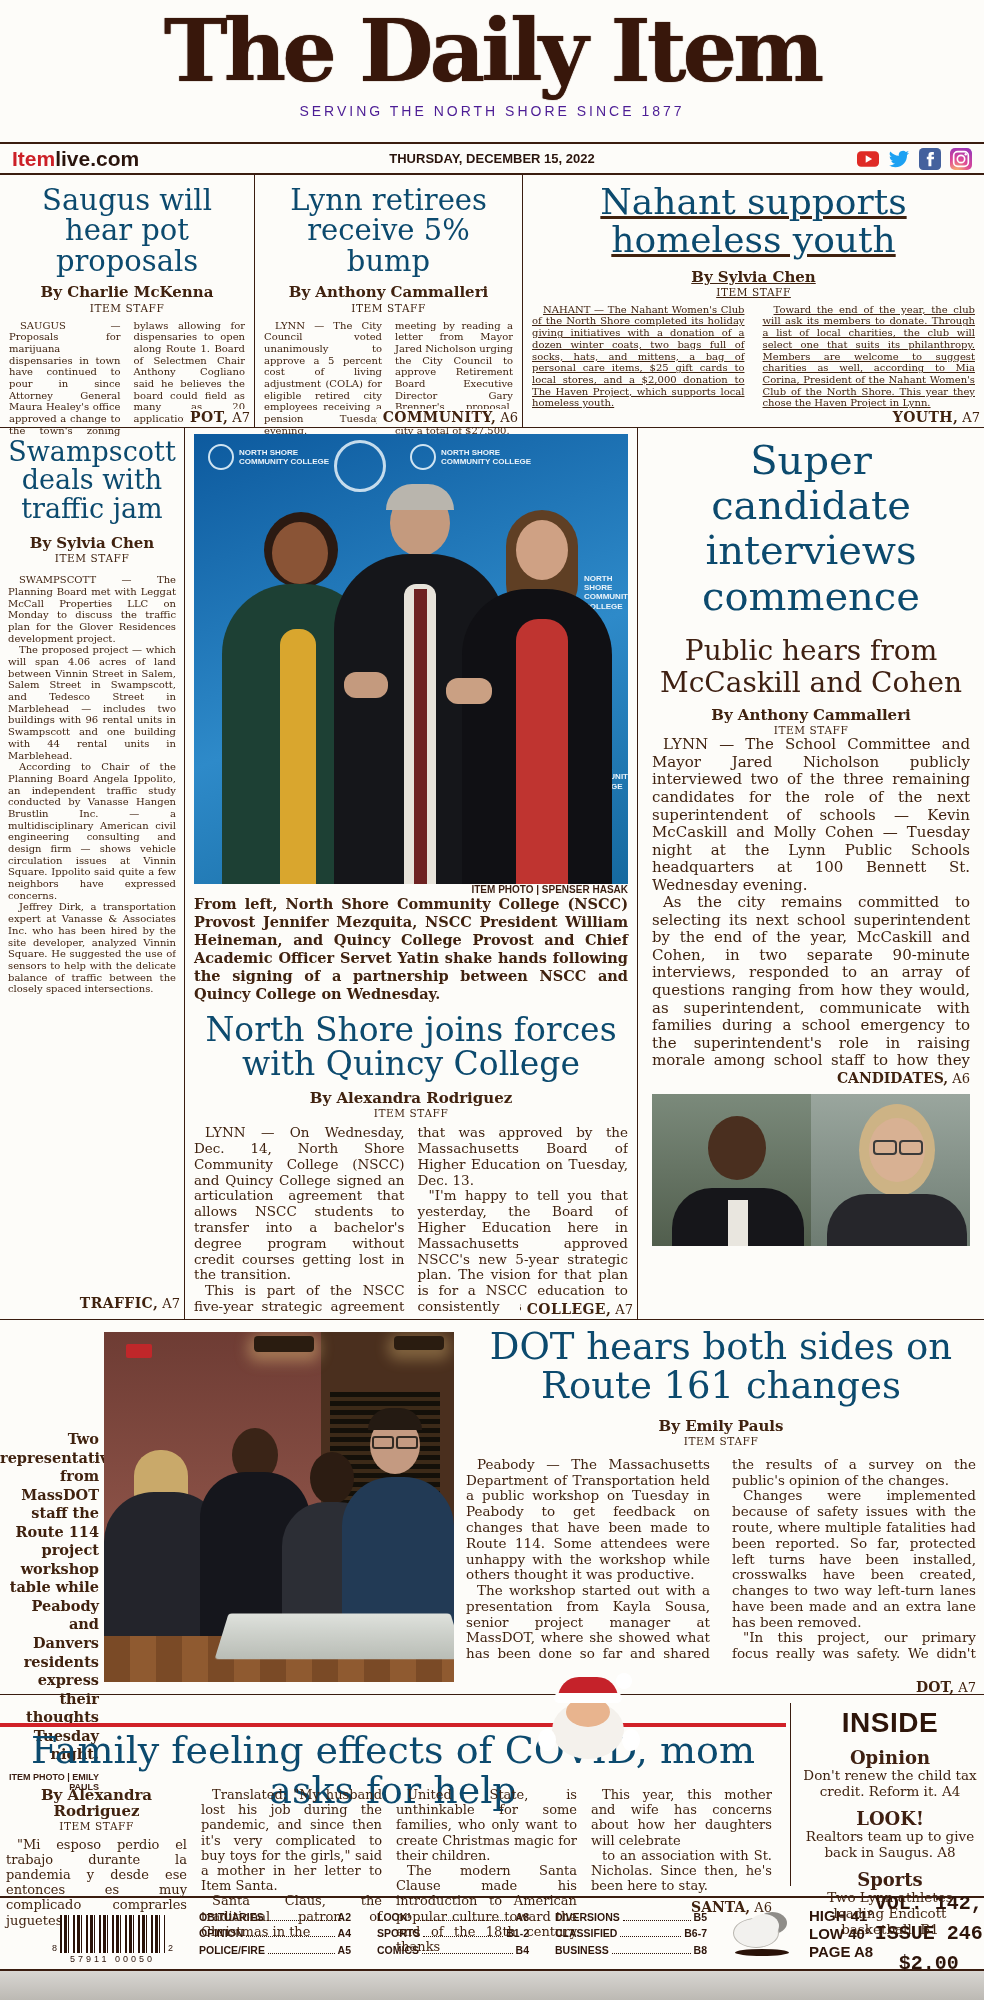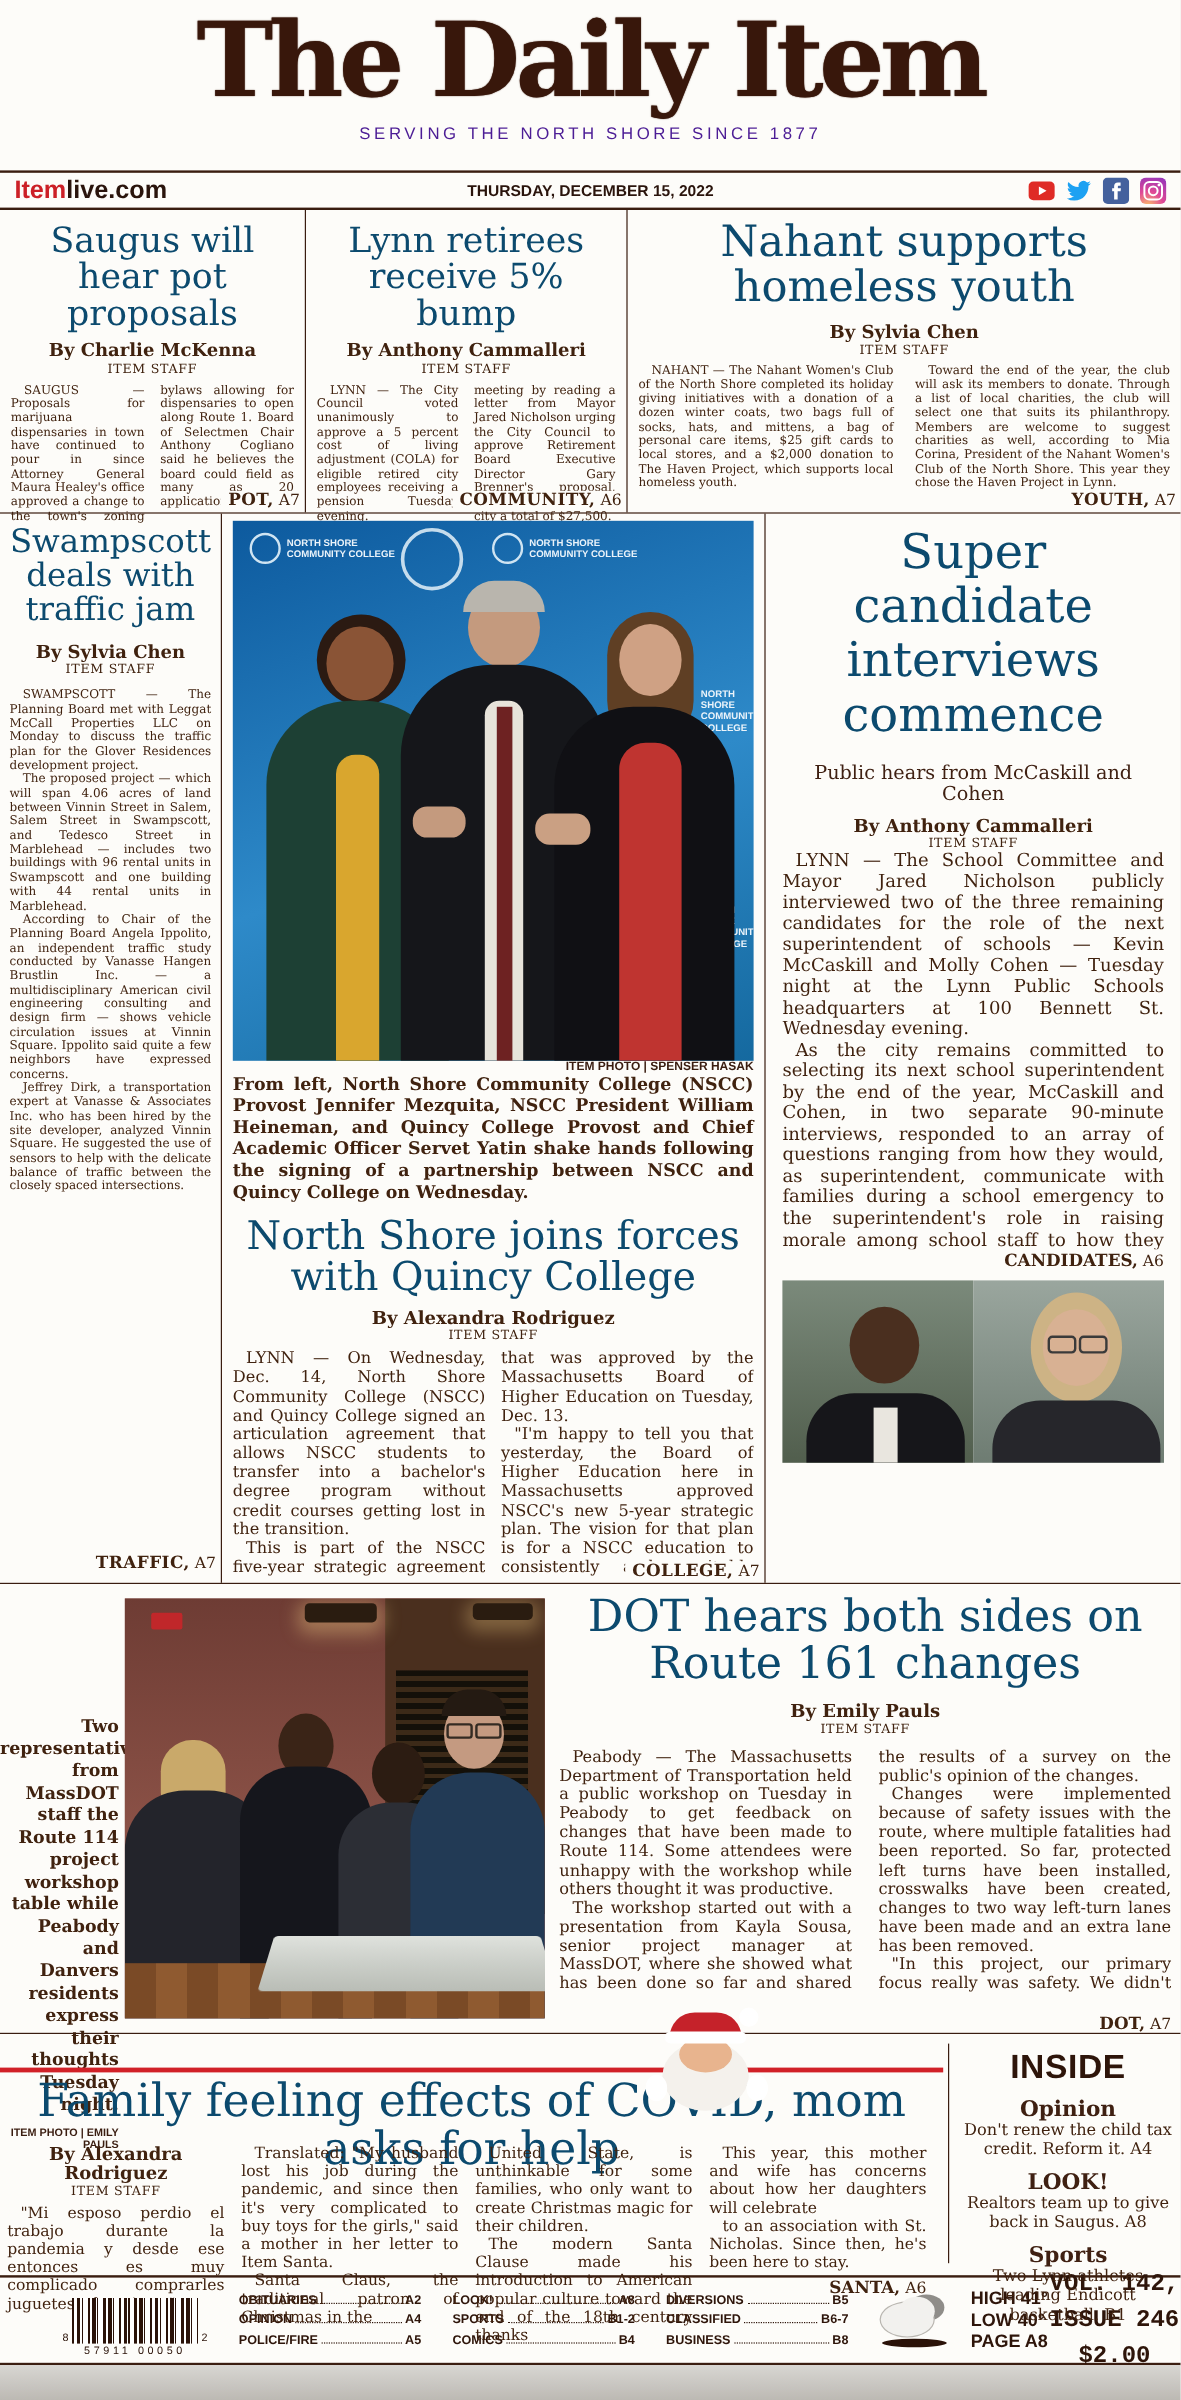--- a/index.html
+++ b/index.html
@@ -30,35 +30,35 @@
   .two-col{column-count:2;column-gap:13px;}
   .jump{position:absolute;right:4px;bottom:2px;font-size:13px;background:#fdfcf9;padding-left:6px;}
   .jump b{font-size:14px;letter-spacing:.4px;}
   .credit{font-family:"Liberation Sans",sans-serif;font-weight:bold;font-size:10px;text-align:right;color:#3a1d10;}
   .caption{font-weight:bold;font-size:14.5px;line-height:1.24;text-align:justify;}
   
   .toprow{display:flex;height:252px;border-bottom:1px solid #3a1d10;}
   .toprow .art{padding:4px 9px;position:relative;box-sizing:border-box;}
   .art-saugus{width:254px;}
   .art-retirees{width:268px;border-left:1px solid #3a1d10;}
-  .art-nahant{flex:1;border-left:1px solid #3a1d10;}
+  .art-nahant{flex:1;border-left:1px solid #3a1d10;text-decoration:underline;}
   .art-saugus .hl,.art-retirees .hl{font-size:29px;margin:6px 0 8px;}
   .art-nahant .hl{font-size:36px;margin:4px 0 10px;}
   .toprow .body{margin-top:6px;}
   
   .midrow{display:flex;height:891px;border-bottom:1px solid #3a1d10;}
   .col-swamp{width:184px;box-sizing:border-box;padding:10px 8px 4px;position:relative;}
   .col-swamp .hl{font-size:27px;}
   .col-swamp .body{margin-top:10px;}
   .col-center{width:454px;box-sizing:border-box;border-left:1px solid #3a1d10;border-right:1px solid #3a1d10;
         padding:6px 9px 4px;position:relative;}
   .col-center .hl{font-size:33px;margin:10px 0 8px;}
   .col-super{flex:1;box-sizing:border-box;padding:6px 14px 4px;position:relative;}
   .col-super .hl{font-size:40px;line-height:1.13;margin-top:4px;}
-  .subhead{font-size:16px;text-align:center;line-height:1.15;margin:16px 0 8px;color:#3f2012;}
+  .subhead{font-size:28px;text-align:center;line-height:1.15;margin:16px 0 8px;color:#3f2012;}
   .col-super .body{margin-top:0;font-size:15px;}
   
   .photo{position:relative;overflow:hidden;}
   .ph-nscc{width:434px;height:450px;margin:0 auto;background:linear-gradient(160deg,#0d5a9e,#2e8ac9 55%,#15699f);}
   .brand{position:absolute;display:flex;gap:5px;align-items:center;}
   .brand .seal{width:26px;height:26px;border:2px solid #cfe4f2;border-radius:50%;box-sizing:border-box;}
   .brand .btxt{font-family:"Liberation Sans",sans-serif;font-weight:bold;font-size:8px;line-height:1.15;
         color:#eaf3fa;white-space:pre-line;}
   .seal-big{position:absolute;left:140px;top:6px;width:46px;height:46px;border:3px solid #d8e9f4;
         border-radius:50%;opacity:.9;}

